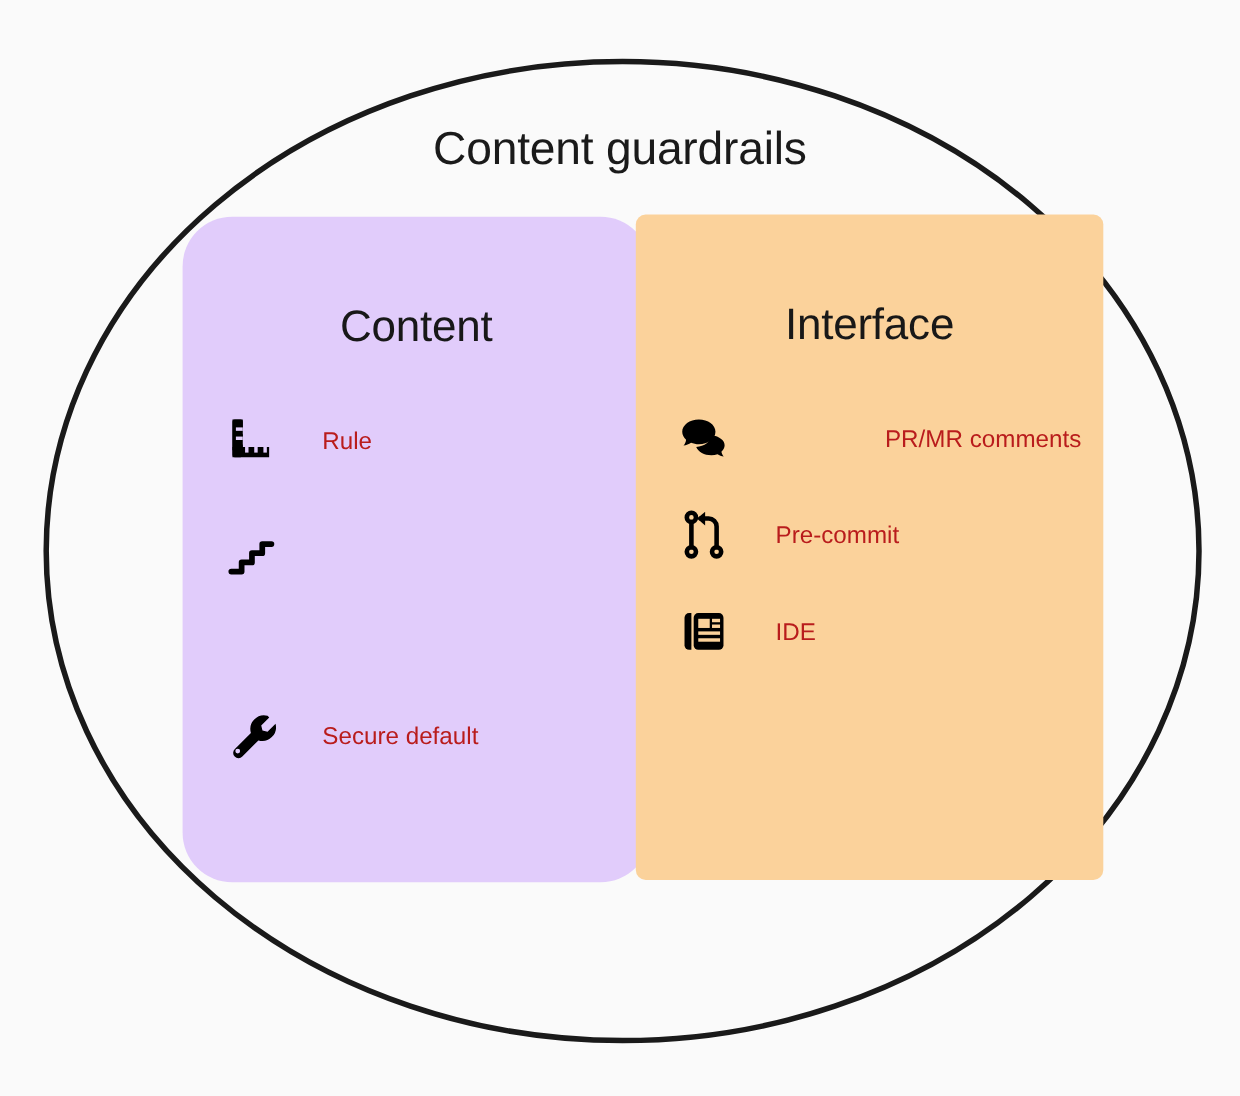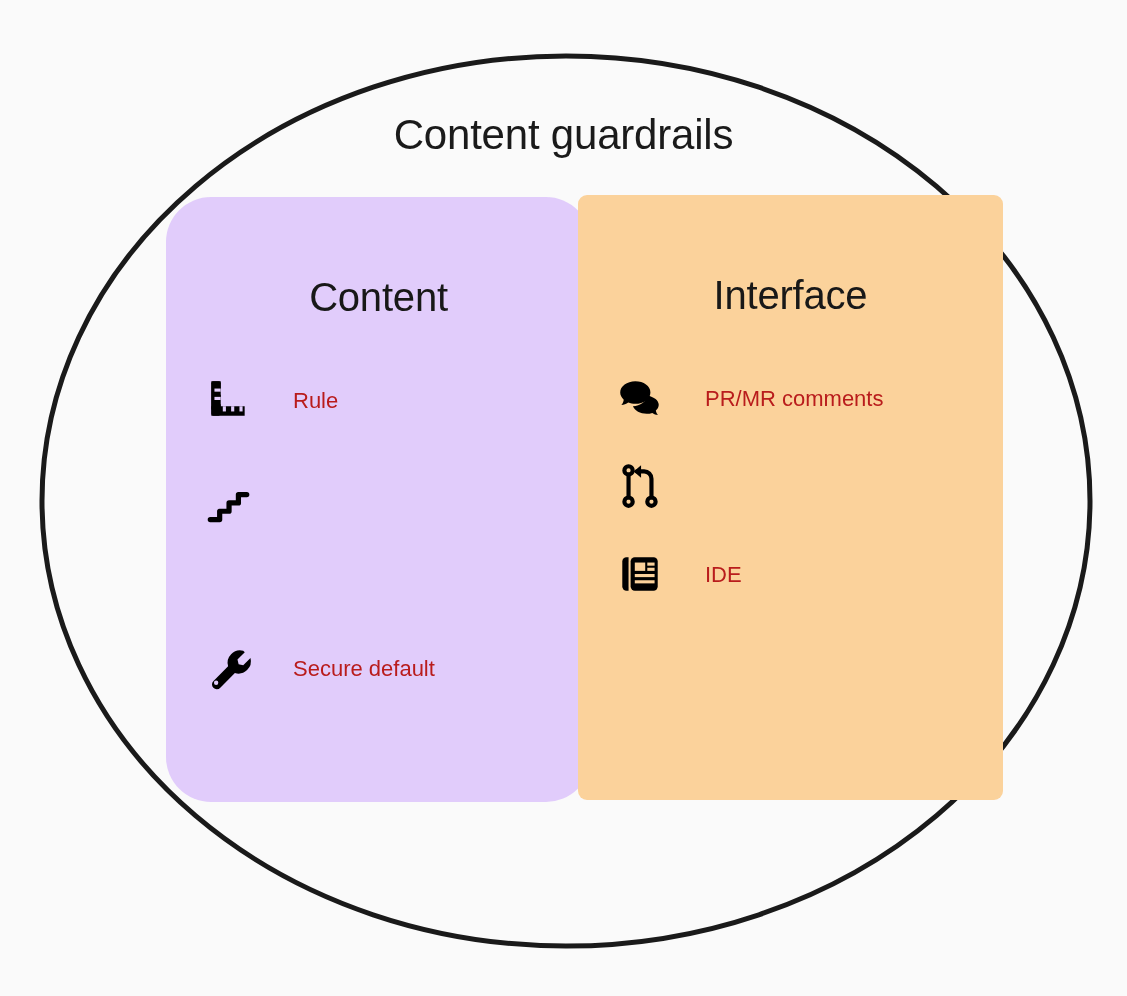--- a/index.html
+++ b/index.html
@@ -160,21 +160,21 @@
       </div>
 
     </div>
   </div>
 
   <div class="panel panel-interface" id="panel-interface" style="background: rgb(251, 210, 155);">
     <div class="panel-title">Interface</div>
 
     <div class="item-list">
 
-      <div class="item-row" style="top:0px;">
+      <div class="item-row" style="top:0px;justify-content:space-between;">
         <span class="item-icon">
           <svg width="50" height="50" viewBox="0 0 48 48" xmlns="http://www.w3.org/2000/svg">
             <path fill="currentColor" d="M19.5 8C11.5 8 5 12.8 5 18.7c0 2.6 1.3 5 3.4 6.9-.3 2-1.1 3.9-2.3 5.2 2.4-.3 4.7-1.2 6.6-2.5 2 .8 4.4 1.3 6.8 1.3 8 0 14.5-4.8 14.5-10.9S27.5 8 19.5 8z"></path>
             <path fill="currentColor" d="M30.8 21.6c-.6 5.6-6.5 10-13.6 10.4 1.7 4.2 7 7.2 13.2 7.2 1.9 0 3.8-.3 5.4-.9 1.6 1.1 3.5 1.8 5.4 2-1-1.1-1.7-2.6-2-4.2 1.7-1.5 2.8-3.5 2.8-5.6 0-4.1-4.3-7.6-11.2-8.9z"></path>
             <path fill="#FBD29B" d="M30.9 21.5c-.1.1-.1.2-.1.3-1.2 5.2-6.8 9.3-13.5 9.7l-.1.2c1.7 4.2 7 7.2 13.2 7.2 1.9 0 3.8-.3 5.4-.9 1.6 1.1 3.5 1.8 5.4 2-1-1.1-1.7-2.6-2-4.2 1.7-1.5 2.8-3.5 2.8-5.6 0-4-4.2-7.4-11.1-8.7z" opacity="0"></path>
           </svg>
         </span>
         <span class="item-label">PR/MR comments</span>
       </div>
 
@@ -182,20 +182,21 @@
         <span class="item-icon">
           <svg width="50" height="50" viewBox="0 0 48 48" xmlns="http://www.w3.org/2000/svg">
             <circle cx="13" cy="9" r="4" fill="none" stroke="currentColor" stroke-width="4"></circle>
             <circle cx="13" cy="39" r="4" fill="none" stroke="currentColor" stroke-width="4"></circle>
             <circle cx="35" cy="39" r="4" fill="none" stroke="currentColor" stroke-width="4"></circle>
             <path fill="none" stroke="currentColor" stroke-width="4" stroke-linecap="round" d="M13 13v22"></path>
             <path fill="none" stroke="currentColor" stroke-width="4" stroke-linecap="round" d="M35 35V17a7 7 0 0 0-7-7h-7"></path>
             <path fill="currentColor" d="M25 4l-7 6 7 6z"></path>
           </svg>
         </span>
+        <span class="item-label">Pre-commit</span>
       </div>
 
       <div class="item-row" style="top:176px;">
         <span class="item-icon">
           <svg width="50" height="50" viewBox="0 0 48 48" xmlns="http://www.w3.org/2000/svg">
             <path fill="currentColor" d="M11 8a4 4 0 0 0-4 4v24a4 4 0 0 0 4 4h2V8h-2z"></path>
             <rect x="15" y="8" width="26" height="32" rx="4" fill="currentColor"></rect>
             <rect x="19" y="13" width="10" height="8" fill="#FBD29B"></rect>
             <rect x="31" y="13" width="7" height="3" fill="#FBD29B"></rect>
             <rect x="31" y="18" width="7" height="3" fill="#FBD29B"></rect>

